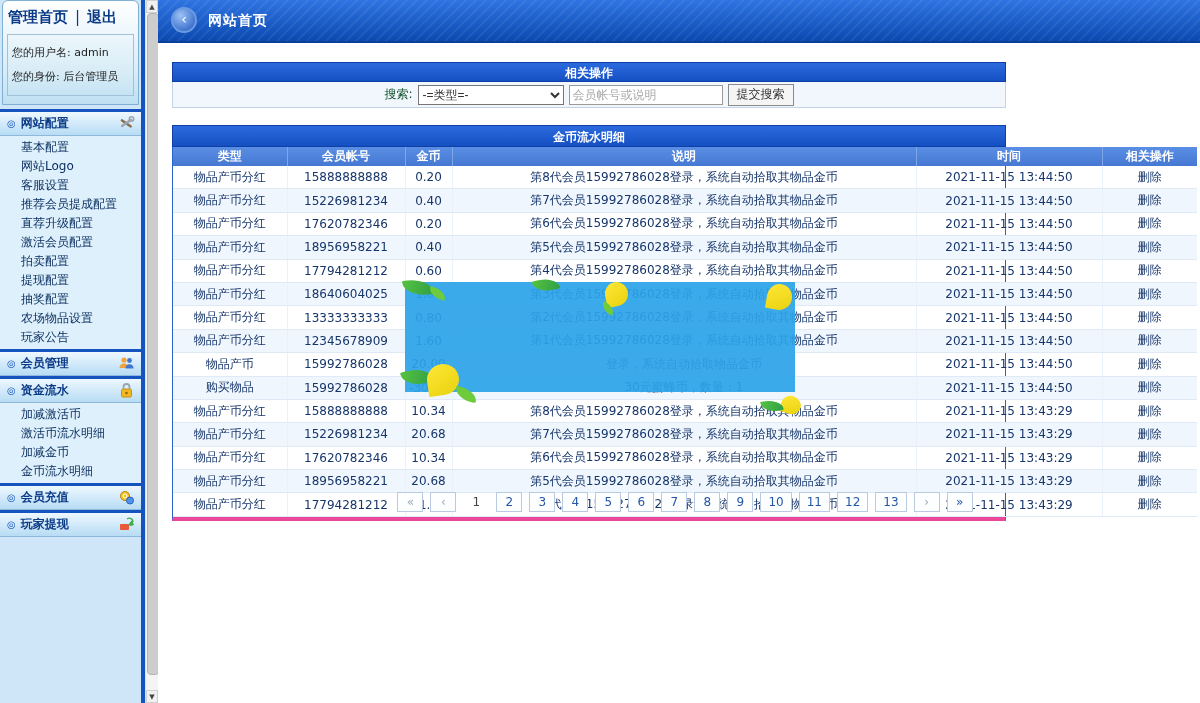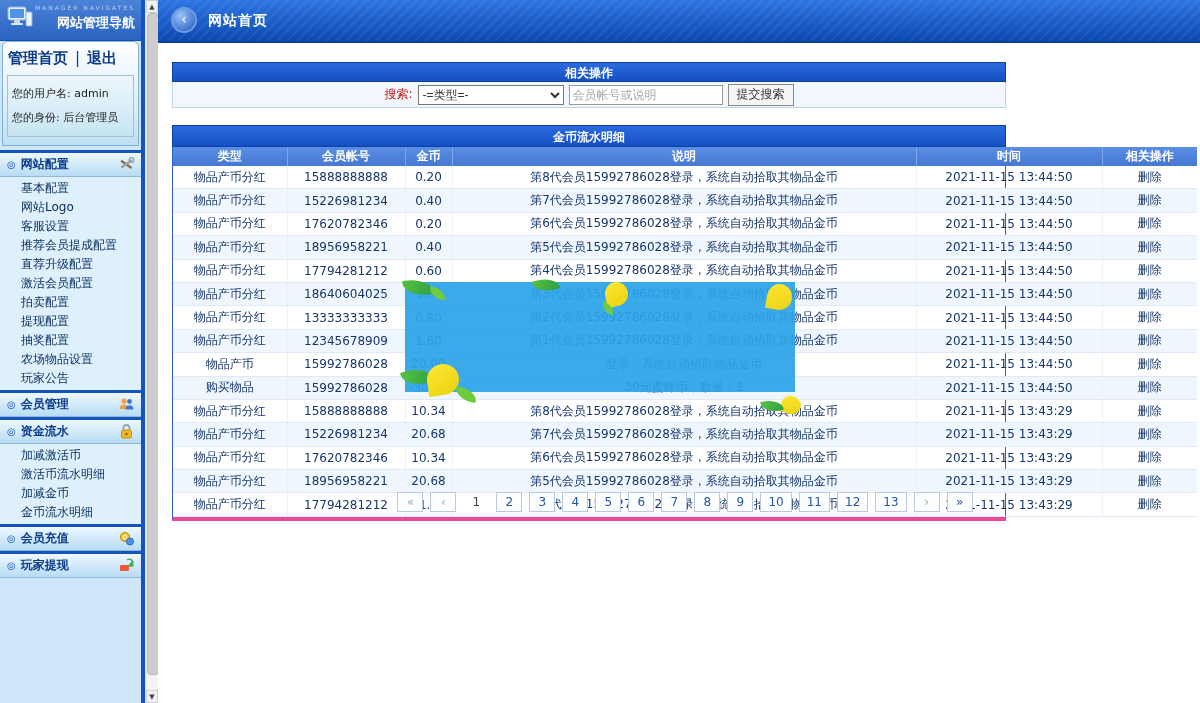--- a/index.html
+++ b/index.html
@@ -50,21 +50,21 @@
            background:radial-gradient(circle at 35% 30%,#9cc2f5,#1d57c0);border:2px solid #6a9ae2;
            box-sizing:border-box;color:#fff;font-size:14px;text-align:center;line-height:21px;cursor:pointer;}
   .topbar-title{position:absolute;left:50px;top:0;line-height:41px;color:#fff;font-size:14px;
                 font-weight:bold;letter-spacing:1px;}
 
   .panel{position:absolute;left:14px;width:834px;box-sizing:border-box;}
   .panel-hd{height:20px;line-height:20px;text-align:center;color:#fff;font-size:12px;font-weight:bold;
             background:linear-gradient(#2b6ade,#1550c2);border:1px solid #0d3fa5;box-sizing:border-box;}
   .search-row{height:26px;background:#f1f7fd;border:1px solid #c2d3e8;border-top:none;box-sizing:border-box;
               display:flex;align-items:center;justify-content:center;gap:5px;}
-  .search-label{font-size:12px;color:#b91c1c;}
+  .search-label{font-size:12px;color:#14532d;}
   .type-select{width:146px;height:20px;font-size:12px;color:#333;border:1px solid #767676;background:#fff;}
   .kw-input{width:146px;height:18px;font-size:12px;border:1px solid #9a9a9a;padding:0 3px;}
   .kw-input::placeholder{color:#a9a9a9;}
   .submit-btn{height:22px;font-size:12px;padding:0 8px;background:#f5f5f5;border:1px solid #8a8a8a;
               color:#333;cursor:pointer;}
 
   .tbl-hd{height:22px;line-height:22px;}
   table.grid{width:100%;border-collapse:collapse;table-layout:fixed;}
   table.grid th{height:17px;background:linear-gradient(#5a8ee4,#4678d2);color:#fff;font-size:12px;
                 font-weight:bold;border-left:1px solid #7fa6e8;}
@@ -87,33 +87,20 @@
   .overlay{position:absolute;left:405px;top:282px;width:390px;height:110px;
            background:rgba(43,163,232,0.92);overflow:visible;z-index:5;}
   .leaf{position:absolute;}
   .leaf.g{background:linear-gradient(120deg,#57c33f,#2f9e47);border-radius:5% 100% 10% 100%;}
   .leaf.y{background:linear-gradient(150deg,#ffe736,#e8d20e);border-radius:70% 70% 70% 5%;}
 </style>
 </head>
 <body>
 
 <div class="sidebar">
-  <div class="logo">
-    <span class="logo-ic">
-      <svg width="30" height="30" viewBox="0 0 30 30">
-        <rect x="2" y="3" width="18" height="13" rx="2" fill="#e8f2fc" stroke="#8fb4e0"></rect>
-        <rect x="4" y="5" width="14" height="9" fill="#4f94e8"></rect>
-        <rect x="8" y="16" width="6" height="3" fill="#c8d8ee"></rect>
-        <rect x="5" y="19" width="12" height="2" rx="1" fill="#dde9f6"></rect>
-        <rect x="20" y="8" width="6" height="14" rx="1" fill="#eef5fd" stroke="#8fb4e0"></rect>
-      </svg>
-    </span>
-    <div class="logo-sub">MANAGER NAVIGATES</div>
-    <div class="logo-title">网站管理导航</div>
-  </div>
 
   <div class="userbox">
     <div class="navlinks">
       <a>管理首页</a><span class="sep">|</span><a>退出</a>
     </div>
     <div class="userinfo">
       <div class="uline"><span>您的用户名:</span> <span>admin</span></div>
       <div class="uline"><span>您的身份:</span> <span>后台管理员</span></div>
     </div>
   </div>

